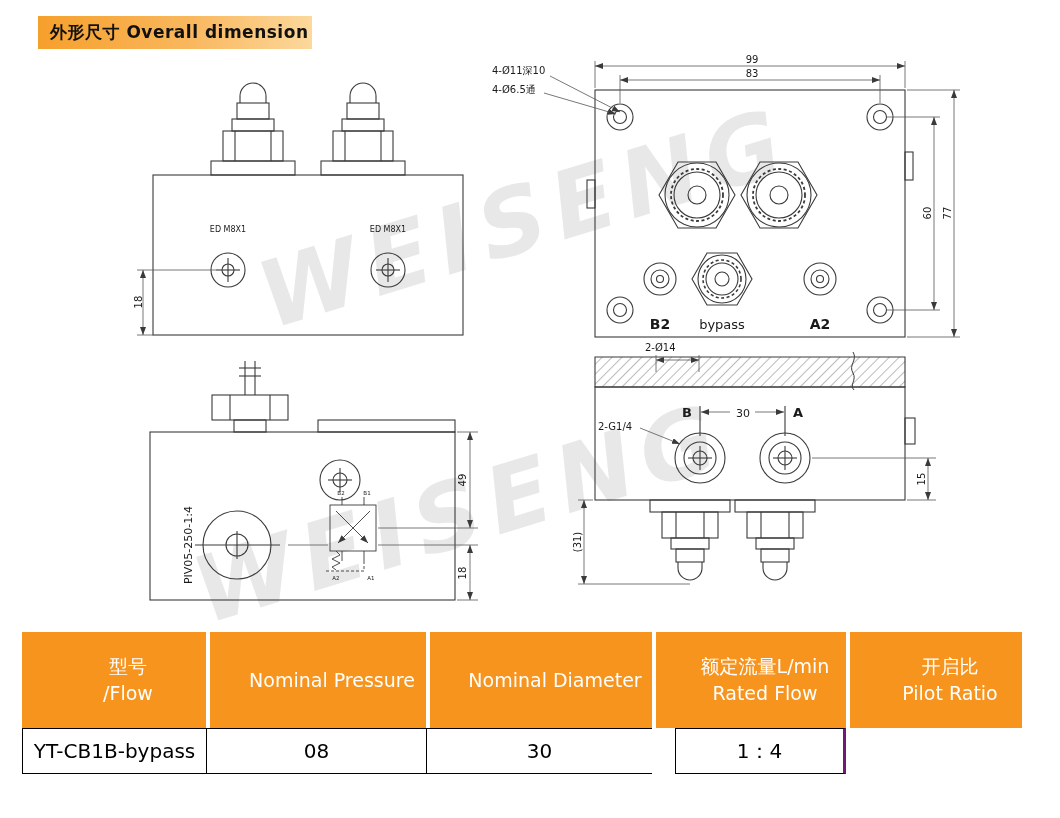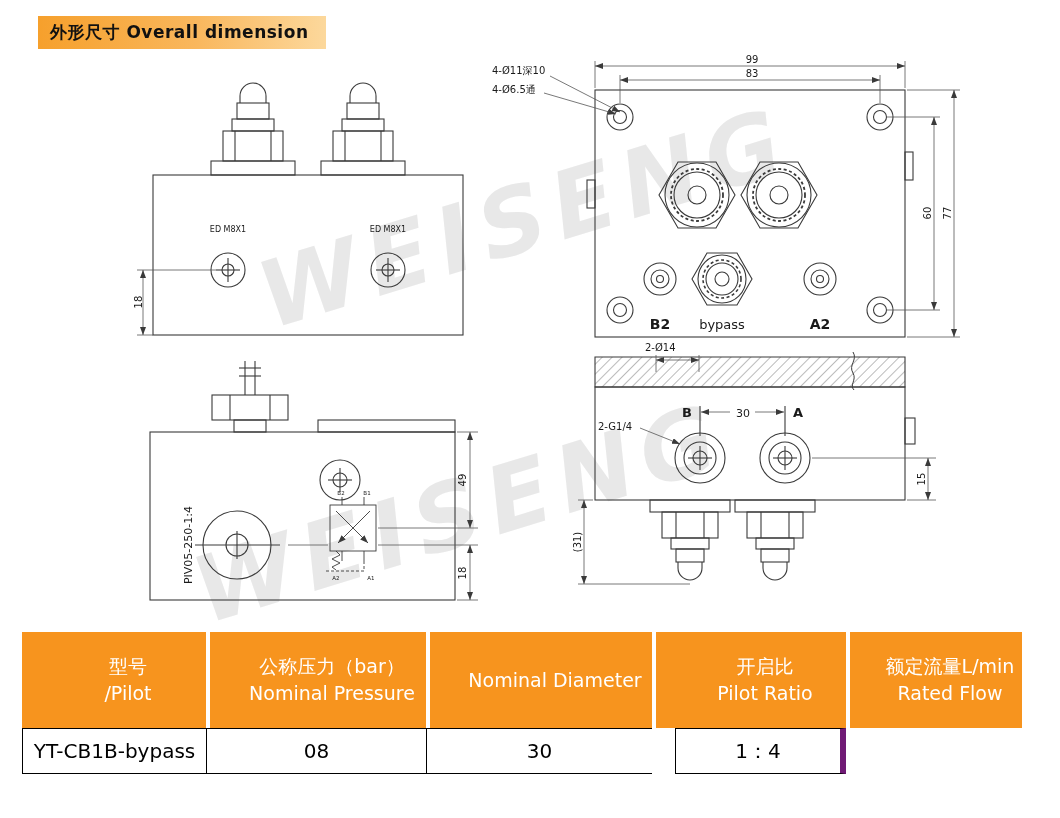--- a/index.html
+++ b/index.html
@@ -4,21 +4,21 @@
 <style>
   * { margin:0; padding:0; box-sizing:border-box; }
   html,body { background:#fff; }
   body {
     width:1060px; height:818px; position:relative; overflow:hidden;
     font-family:"DejaVu Sans","Liberation Sans",sans-serif; color:#111;
   }
   .badge {
     position:absolute; left:38px; top:16px; z-index:3;
     background:linear-gradient(90deg,#f6a02c 0%,#f9b75d 55%,#fcd89c 100%);
-    color:#111; font-weight:bold; font-size:17px; padding:5px 18px 5px 12px;
+    color:#111; font-weight:bold; font-size:17px; padding:5px 4px 5px 12px;
     letter-spacing:0.5px;
   }
   .wm {
     position:absolute; z-index:1; color:#d2d2d2; opacity:.5;
     font-style:italic; font-weight:bold; font-size:92px; letter-spacing:10px;
     transform:rotate(-17deg); white-space:nowrap; user-select:none;
   }
   #wm1 { left:250px; top:165px; }
   #wm2 { left:185px; top:460px; }
   svg.drawing { position:absolute; z-index:2; overflow:visible; }
@@ -34,21 +34,21 @@
     text-align:center; font-size:19px; line-height:27px;
     border-left:4px solid #fff;
     padding-left:28px;
   }
   .th:first-child { border-left:none; }
   .td {
     background:#fff; height:46px; font-size:20px; color:#000;
     display:flex; align-items:center; justify-content:center; 
     border-top:1px solid #000; border-bottom:1px solid #000; border-left:1px solid #000;
   }
-  .td:last-child { border-right:6px solid #701a75;margin-left:23px; }
+  .td:last-child { border-right:3px solid #701a75;margin-left:23px; }
 </style>
 </head>
 <body>
 
 <div class="badge">外形尺寸 Overall dimension</div>
 
 <div class="wm" id="wm1">WEISENG</div>
 <div class="wm" id="wm2">WEISENG</div>
 
 <svg class="drawing" style="left:133px;top:70px" width="350" height="285" viewBox="0 0 350 285">
@@ -274,35 +274,34 @@
   <text x="253" y="77" font-size="11" text-anchor="middle">30</text>
   <text x="303" y="77" font-size="13" font-weight="bold">A</text>
   <text x="108" y="90" font-size="10">2-G1/4</text>
   <text x="91" y="202" font-size="10" text-anchor="middle" transform="rotate(-90 91 202)">(31)</text>
   <text x="435" y="139" font-size="10" text-anchor="middle" transform="rotate(-90 435 139)">15</text>
 </svg>
 
 <div class="spec-table">
   <div class="th">
     <span>型号</span>
-    <span>/Pilot</span>
-  </div>
-  <div class="th">
-    <span>公称压力（bar）</span>
+    <span>/Flow</span>
+  </div>
+  <div class="th">
     <span>Nominal Pressure</span>
   </div>
   <div class="th">
     <span>Nominal Diameter</span>
+  </div>
+  <div class="th">
+    <span>额定流量L/min</span>
+    <span>Rated Flow</span>
   </div>
   <div class="th">
     <span>开启比</span>
     <span>Pilot Ratio</span>
-  </div>
-  <div class="th">
-    <span>额定流量L/min</span>
-    <span>Rated Flow</span>
   </div>
 
   <div class="td">YT-CB1B-bypass</div>
   <div class="td">08</div>
   <div class="td">30</div>
   <div class="td">1：4</div>
 </div>
 
 </body></html>

